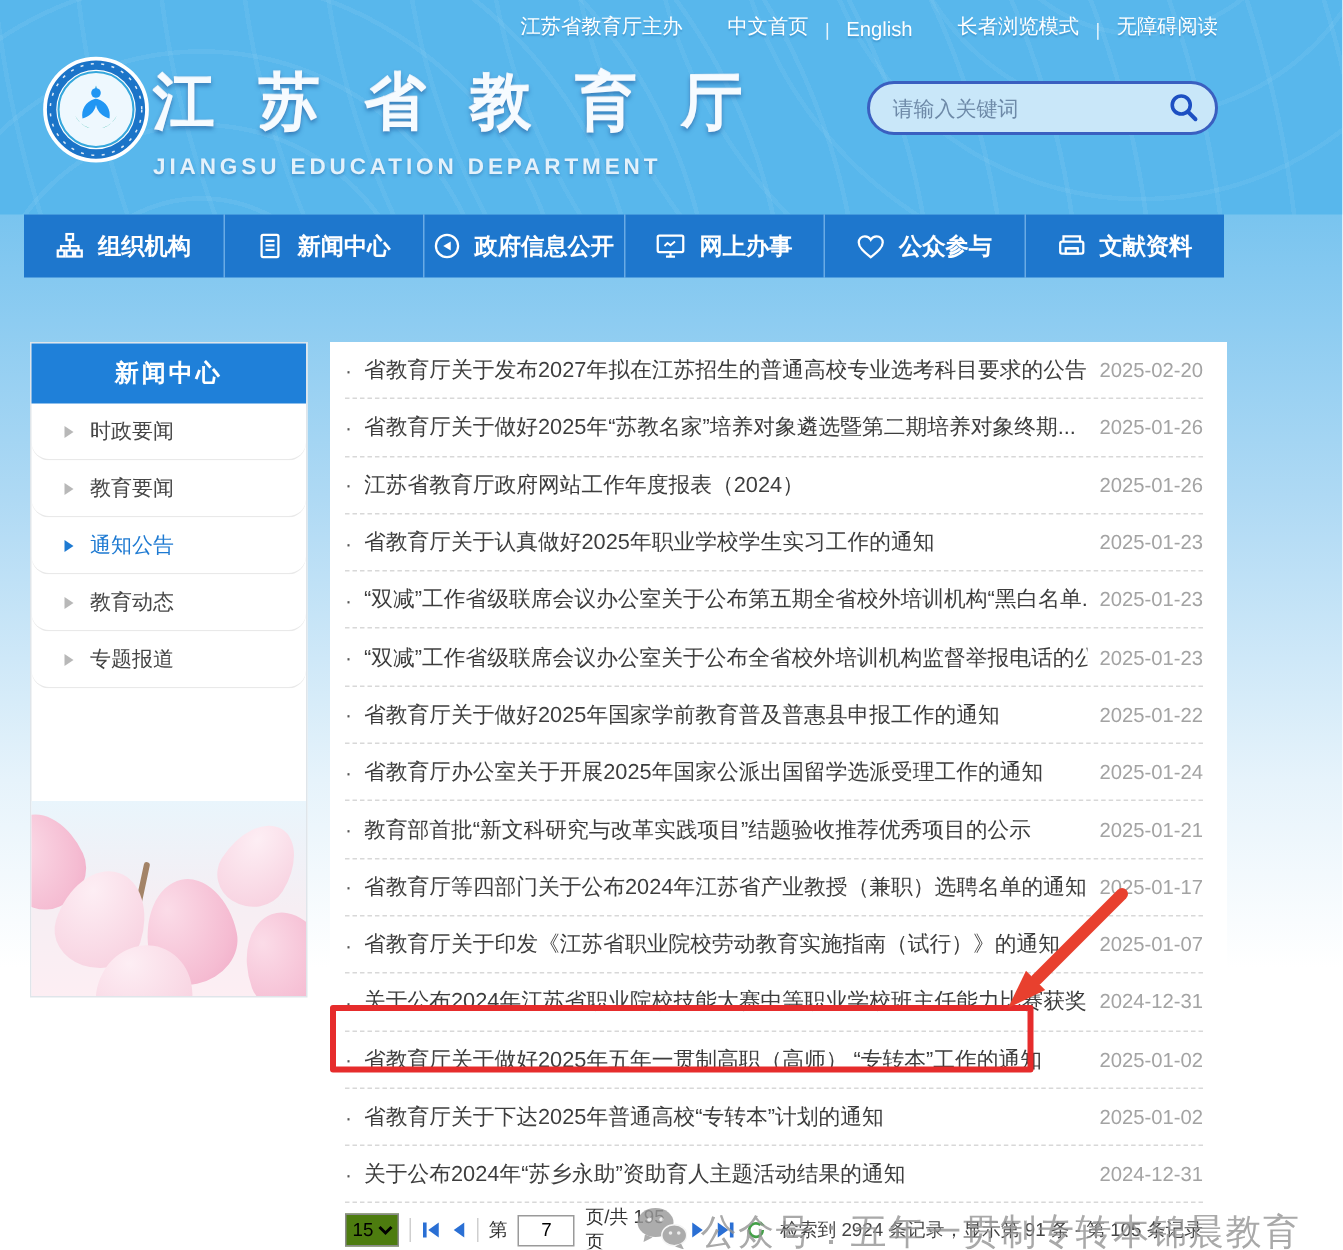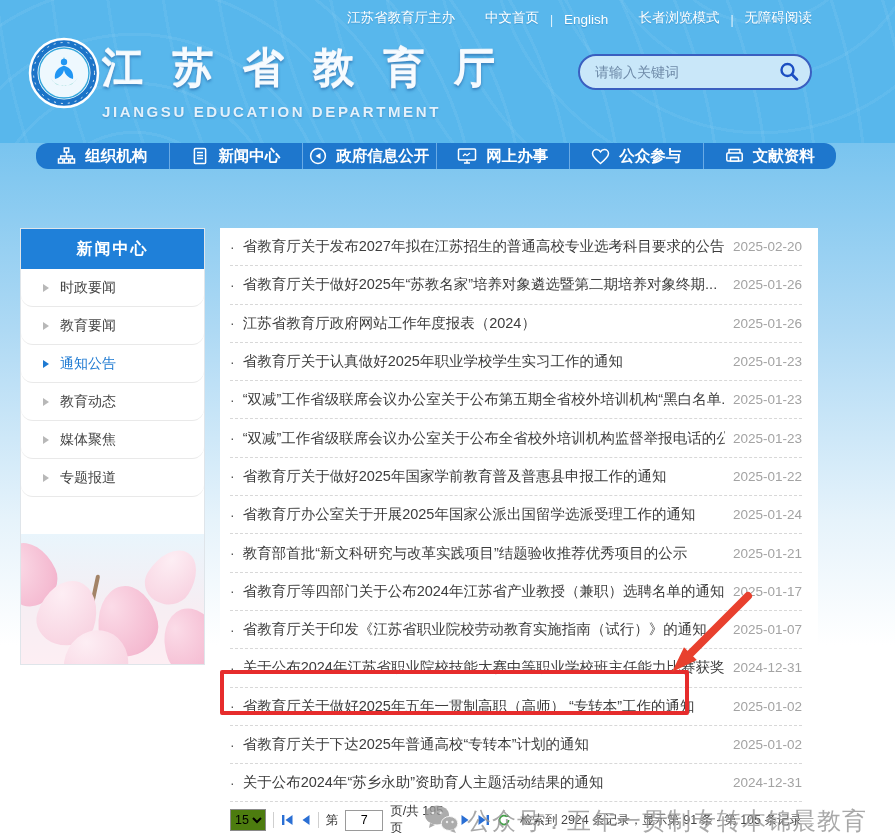--- a/index.html
+++ b/index.html
@@ -23,21 +23,21 @@
     text-shadow:0 2px 3px rgba(21,86,153,.55),0 -1px 0 rgba(255,255,255,.9),0 0 2px rgba(120,170,215,.9);}
   .brand-sub{margin-top:7px;font-size:15px;font-weight:bold;letter-spacing:2.6px;color:#e3f1fb;
     text-shadow:0 1px 2px rgba(40,100,160,.45);}
   
   .search{position:absolute;left:578px;top:54px;width:234px;height:36px;border-radius:19px;
     background:#c9e7f9;border:2px solid #3a5fc0;display:flex;align-items:center;padding:0 13px;box-sizing:border-box;z-index:3;}
   .search input{flex:1;border:none;background:transparent;outline:none;font-size:14px;color:#35506e;font-family:inherit;}
   .search input::placeholder{color:#6e8aa8;}
   .search-btn{display:flex;align-items:center;cursor:pointer;}
   
-  .navbar{position:absolute;left:36px;top:143px;width:800px;height:26px;background:#1e77cd;display:flex;z-index:3;border-radius:12px;}
+  .navbar{position:absolute;left:16px;top:143px;width:800px;height:42px;background:#1e77cd;display:flex;z-index:3;}
   .nav-item{flex:1;display:flex;align-items:center;justify-content:center;gap:9px;color:#fff;
     font-size:15.5px;font-weight:bold;border-right:1px solid rgba(170,215,250,.55);cursor:pointer;}
   .nav-item:last-child{border-right:none;}
   .nav-icon{display:flex;align-items:center;}
   
   .breadcrumb{position:absolute;left:22px;top:196px;display:flex;align-items:center;gap:6px;
     font-size:13px;color:#2d79d8;z-index:3;}
   
   .sidebar{position:absolute;left:20px;top:228px;width:185px;height:437px;background:#fff;
     border:1px solid #dfe5ea;box-sizing:border-box;z-index:3;}
@@ -204,24 +204,20 @@
     <span class="side-marker"></span>
     <span class="side-label">教育要闻</span>
   </div>
         <div class="side-item active">
     <span class="side-marker"></span>
     <span class="side-label">通知公告</span>
   </div>
         <div class="side-item">
     <span class="side-marker"></span>
     <span class="side-label">教育动态</span>
-  </div>
-        <div class="side-item">
-    <span class="side-marker"></span>
-    <span class="side-label">媒体聚焦</span>
   </div>
         <div class="side-item">
     <span class="side-marker"></span>
     <span class="side-label">专题报道</span>
   </div>
       </div>
     <div class="flower">
       <div class="branch" style="left:68px;top:40px;width:4px;height:70px;transform:rotate(12deg);"></div>
       <div class="branch" style="left:58px;top:58px;width:3px;height:34px;transform:rotate(-30deg);"></div>
       <div class="petal" style="left:-18px;top:8px;width:52px;height:64px;transform:rotate(-25deg);"></div>

